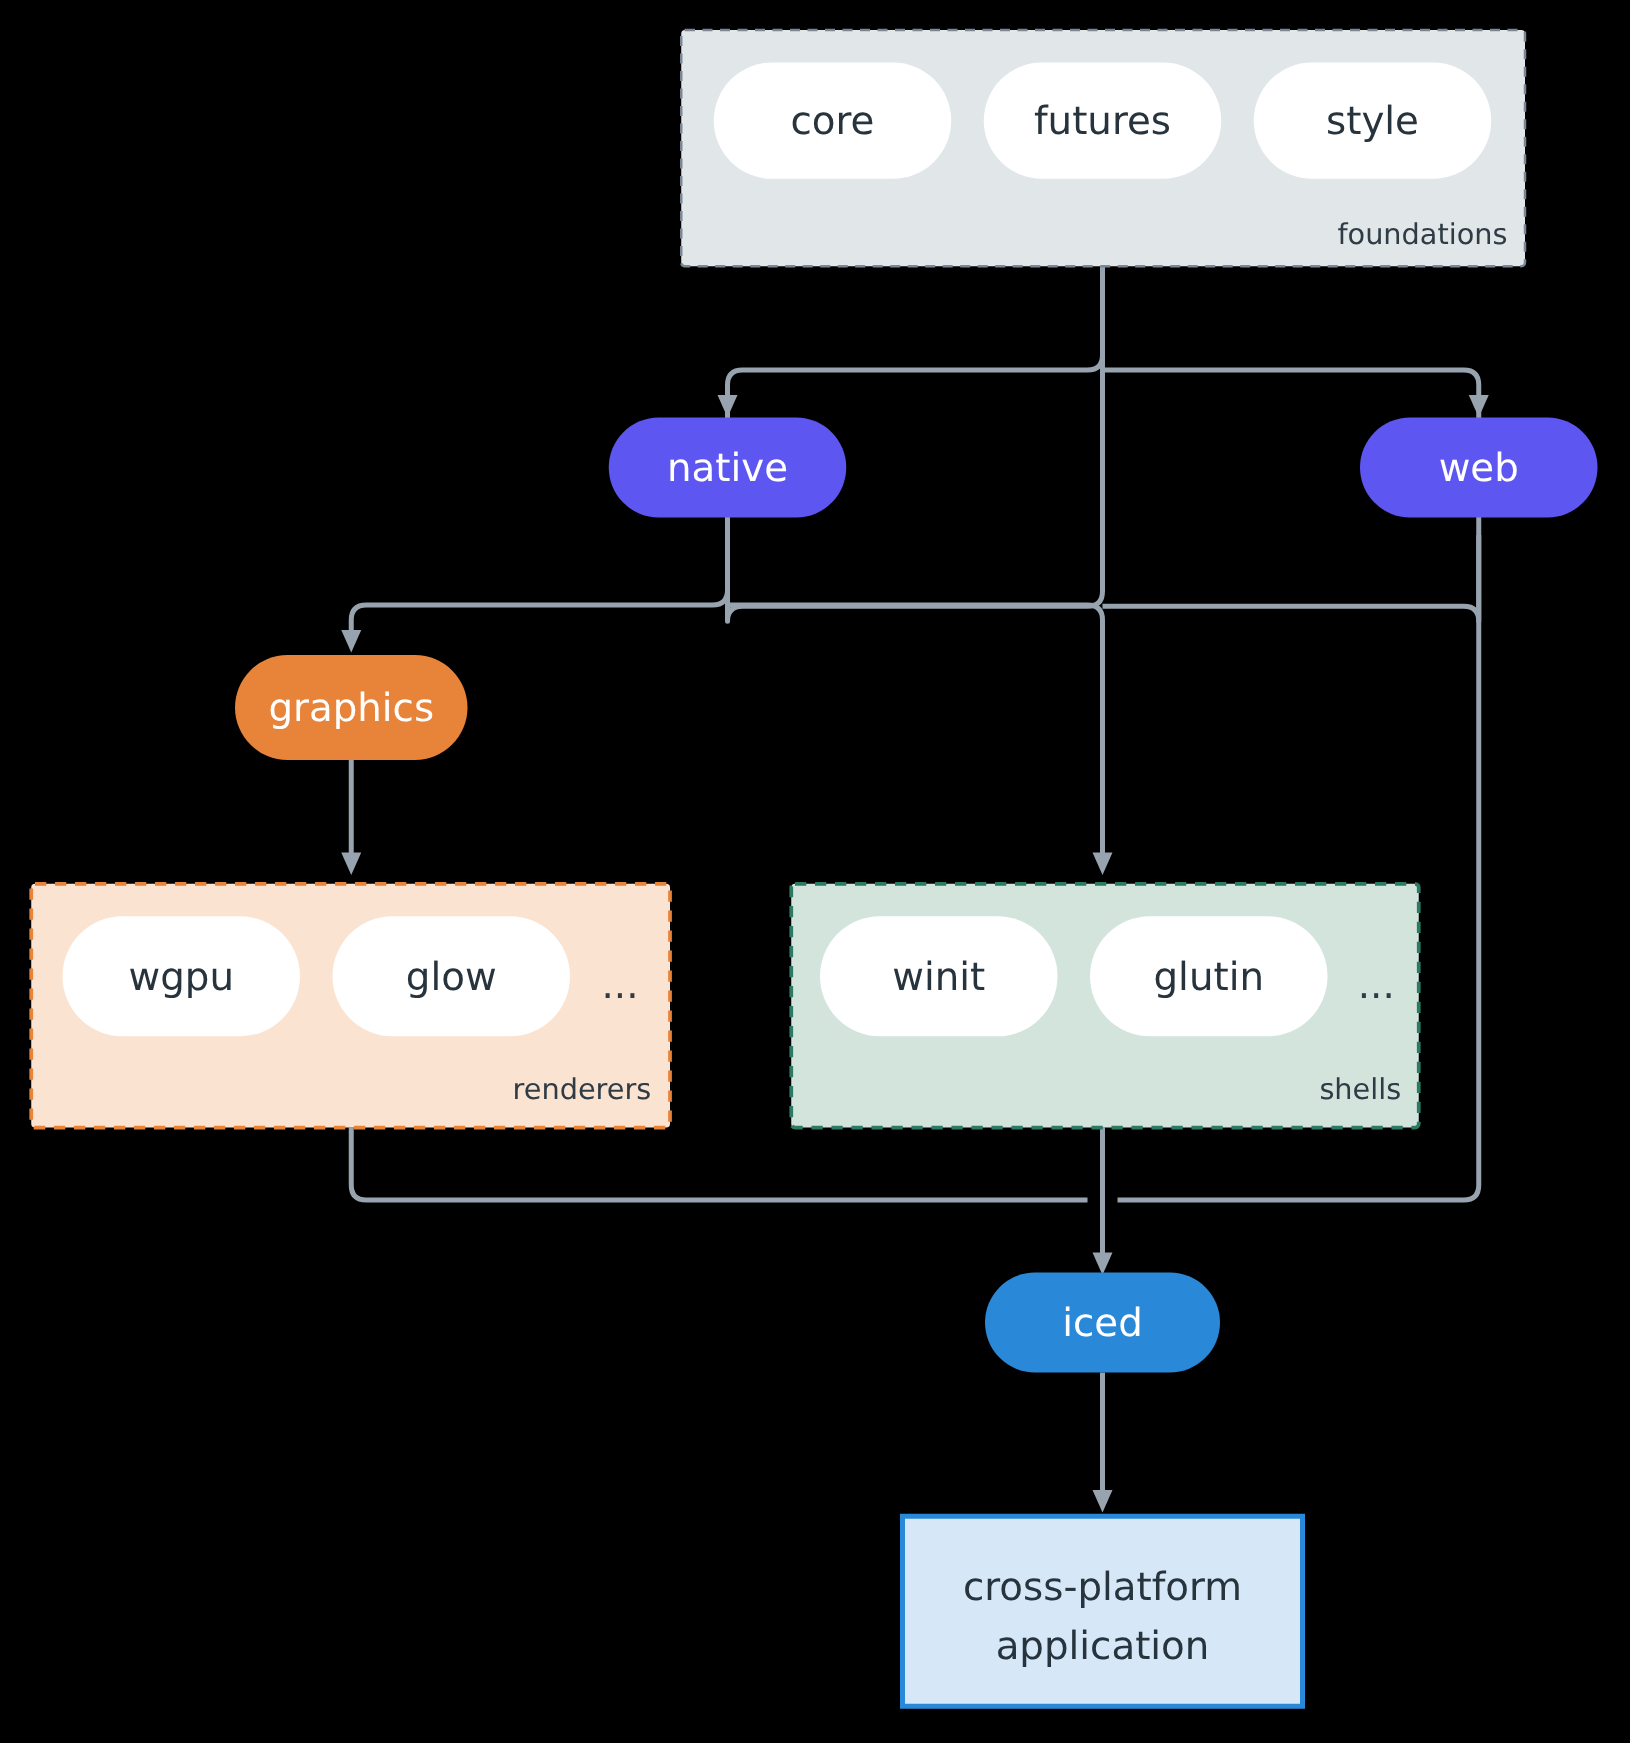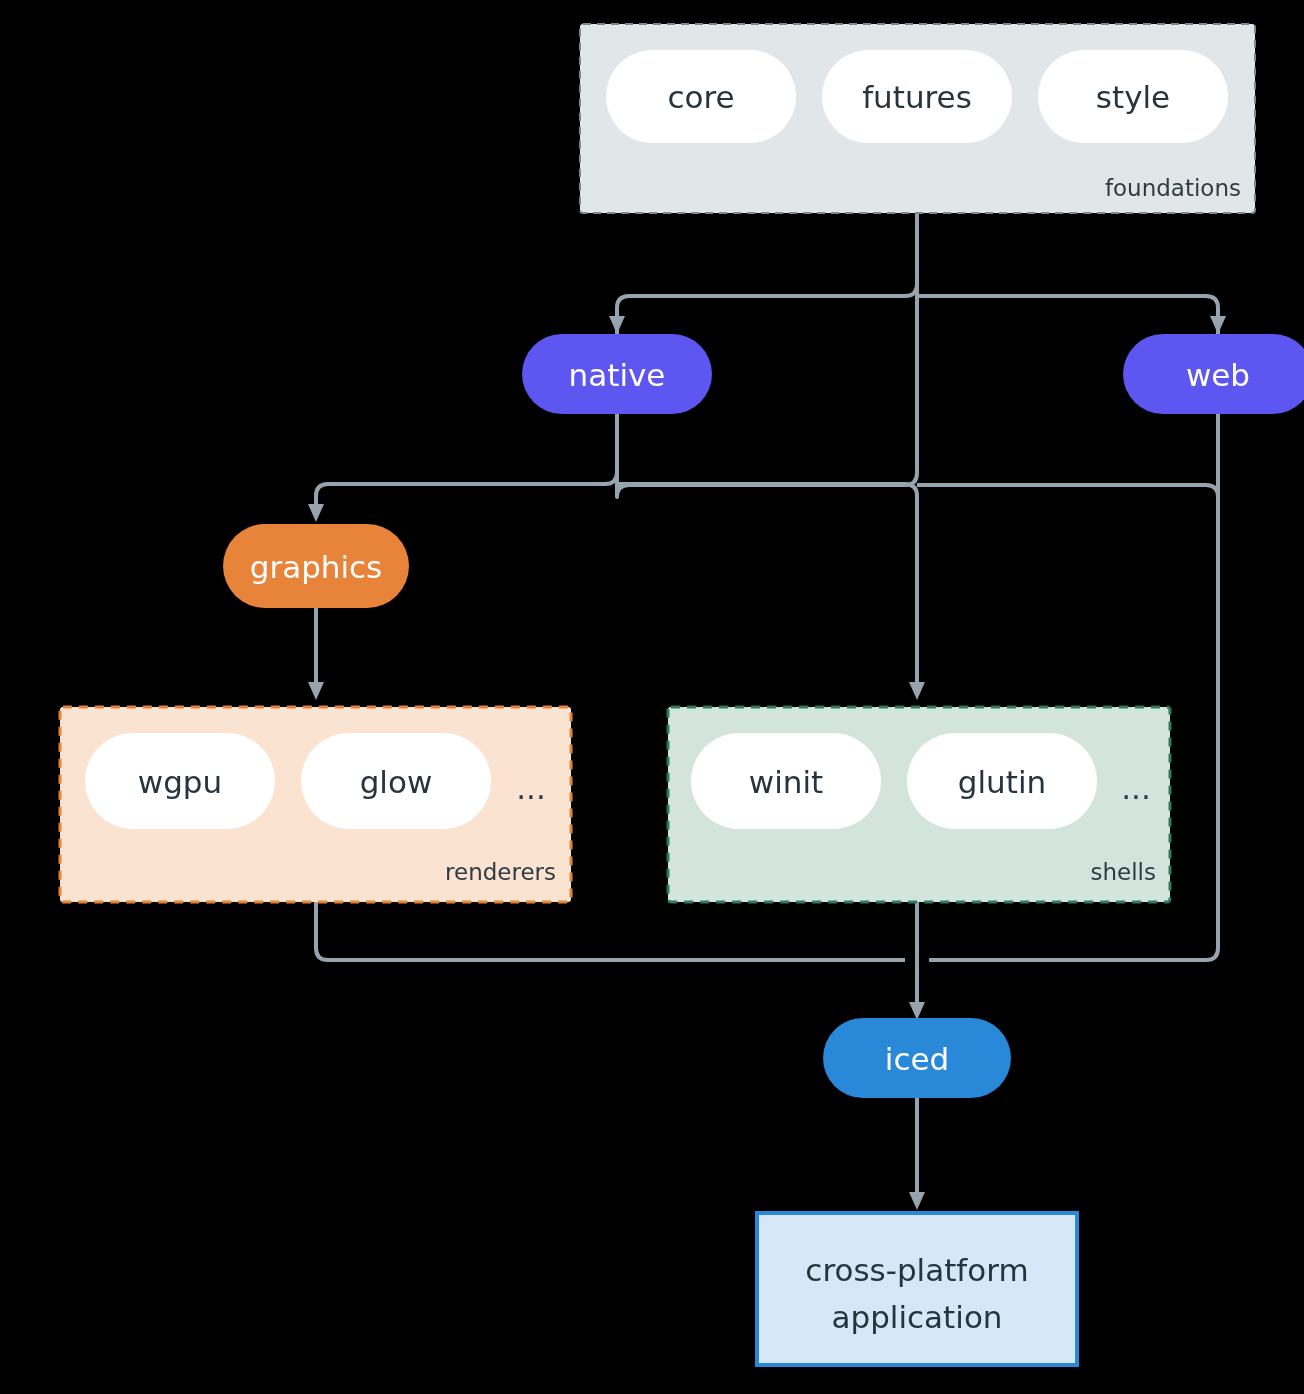--- a/index.html
+++ b/index.html
@@ -12,21 +12,20 @@
     width: 1304px;
     height: 1394px;
     overflow: hidden;
     font-family: "DejaVu Sans", "Liberation Sans", sans-serif;
   }
   #diagram-root {
     position: relative;
     width: 1100px;
     height: 1394px;
     background: #000000;
-    padding-left: 35px;
   }
   svg#diagram {
     display: block;
     width: 1304px;
     height: 1394px;
     background: #000000;
   }
   .node-label {
     font-family: "DejaVu Sans", "Liberation Sans", sans-serif;
     font-size: 31px;

